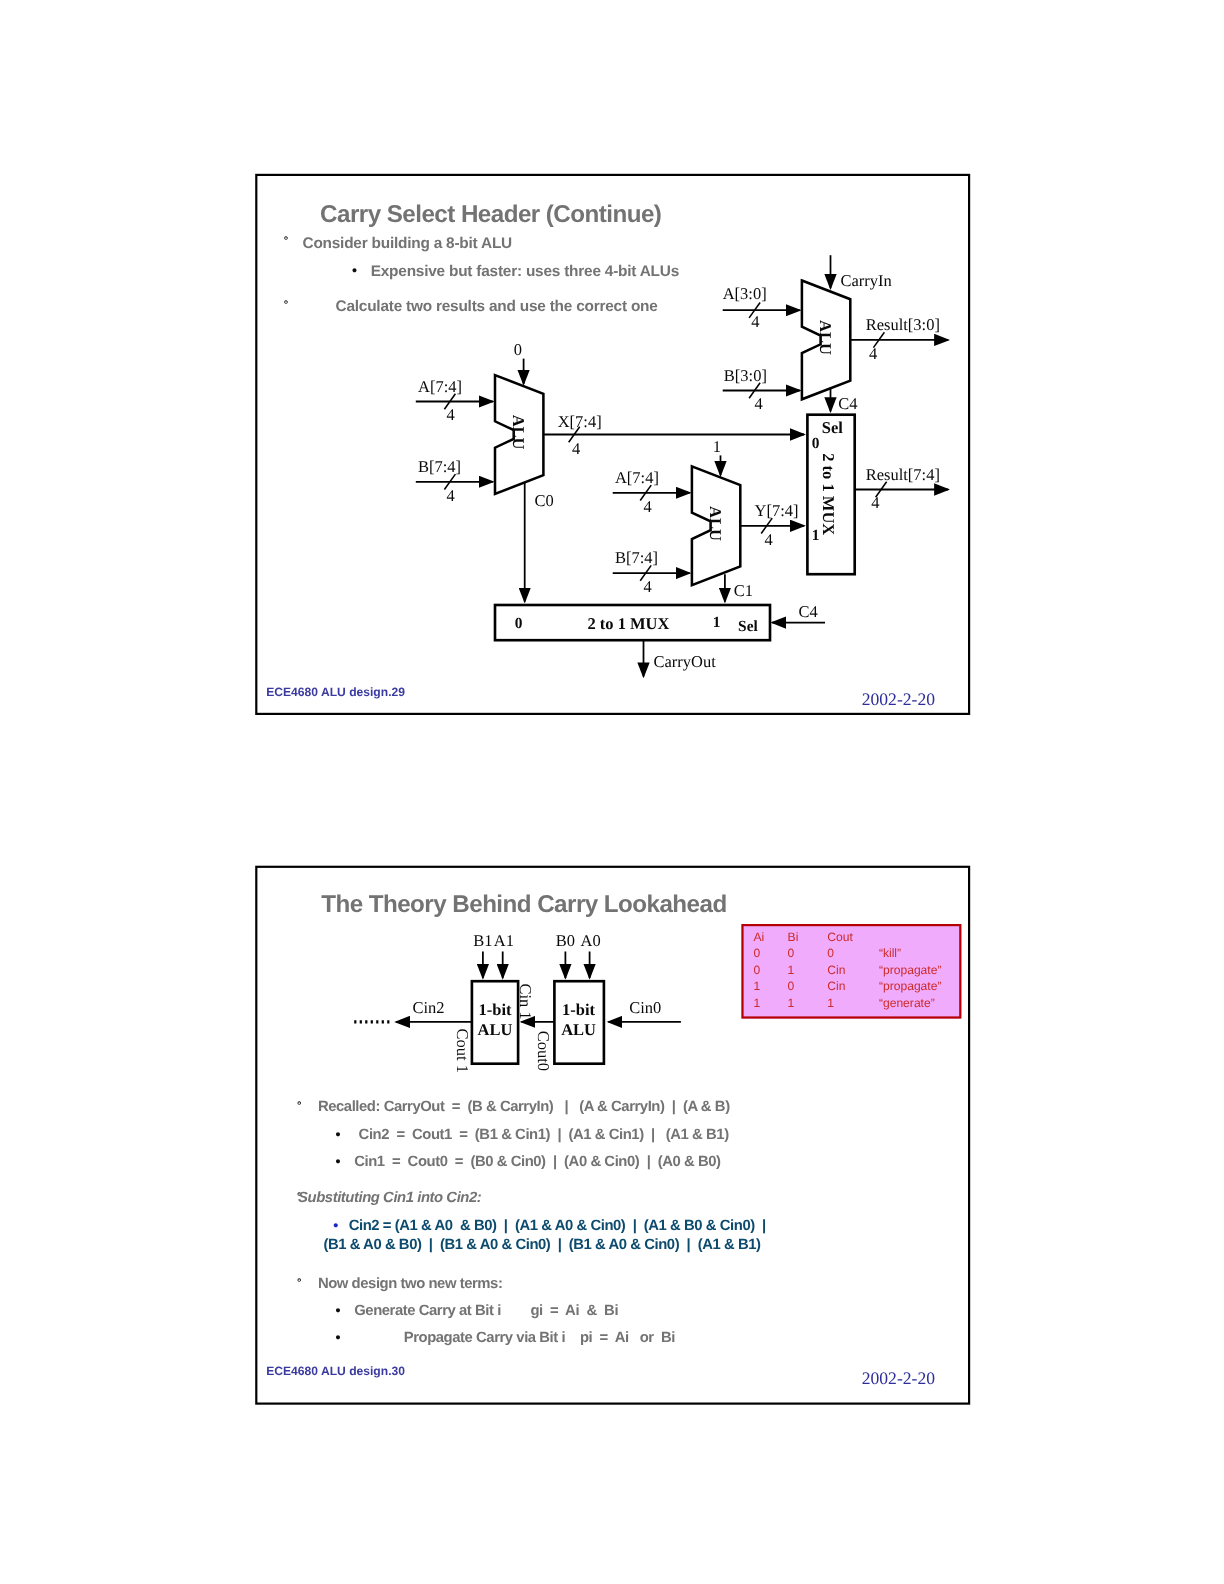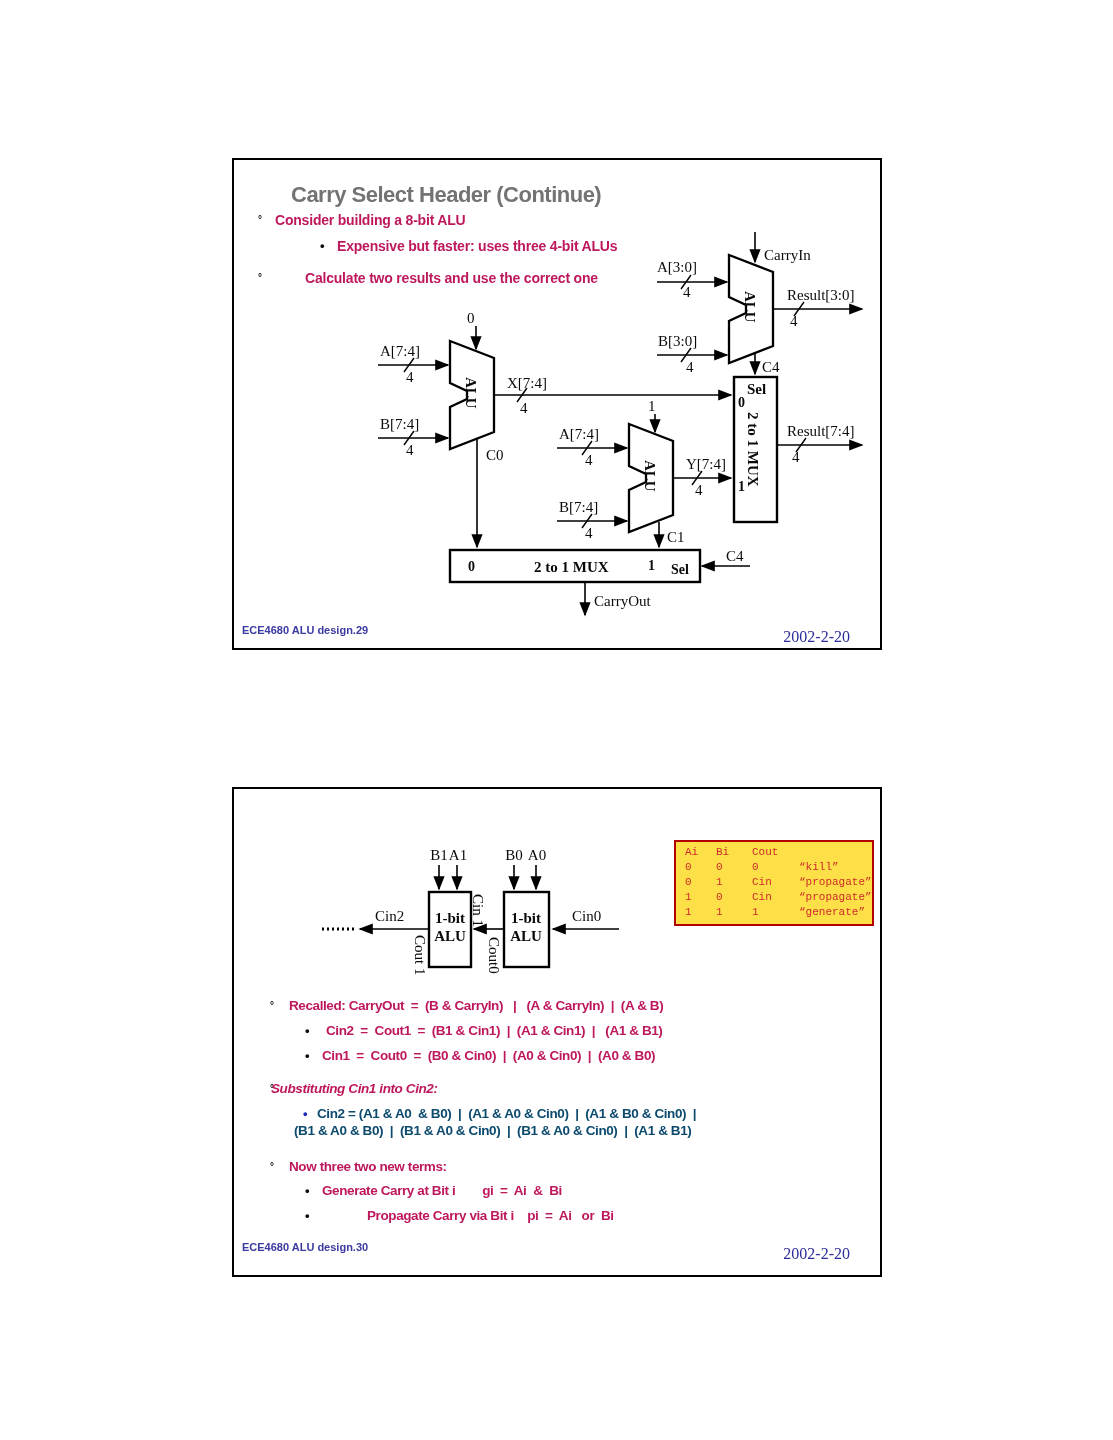--- a/index.html
+++ b/index.html
@@ -3,39 +3,39 @@
 <meta charset="utf-8">
 <style>
   html,body{margin:0;padding:0;}
   body{width:1113px;height:1440px;background:#ffffff;position:relative;
        font-family:"Liberation Sans",sans-serif;overflow:hidden;}
   .slide{position:absolute;left:232px;width:646px;border:2px solid #000;background:#fff;}
   #slide1{top:158px;height:488px;}
   #slide2{top:787px;height:486px;}
   .abs{position:absolute;white-space:pre;}
   .title{font-weight:bold;color:#737373;font-size:22px;letter-spacing:-0.5px;}
-  .b{font-weight:bold;color:#be185d;font-size:14px;letter-spacing:-0.2px;}
+  .b{font-weight:bold;color:#737373;font-size:14px;letter-spacing:-0.2px;}
   .f13{font-size:13.5px;letter-spacing:-0.4px;}
   .blue{color:#0c4a6e;}
   .deg{font-weight:bold;color:#0e0e0e;font-size:10px;}
   .dot{font-weight:bold;color:#0e0e0e;font-size:13px;}
   .dotblue{color:#1b25c3;}
   .footL{left:8px;font-size:11px;font-weight:bold;color:#3a3aa0;}
   .footR{right:30px;font-family:"Liberation Serif",serif;color:#2d2d9b;font-size:16px;}
   svg{position:absolute;left:0;top:0;}
   .w{stroke:#000;stroke-width:1.6;fill:none;}
   .sl{stroke:#000;stroke-width:1.4;}
   .shape{fill:none;stroke:#000;stroke-width:2.3;}
   .box{fill:none;stroke:#000;stroke-width:2.4;}
   text{font-family:"Liberation Serif",serif;font-size:15px;fill:#0a0a0a;}
   .tb{font-weight:bold;}
   .t14{font-size:14px;}
-  .tbl{position:absolute;left:440px;top:51px;width:200px;height:86px;background:#fde047;
+  .tbl{position:absolute;left:440px;top:51px;width:200px;height:86px;background:#f0abfc;
        border:2.5px solid #b40000;box-sizing:border-box;color:#cc2b2b;font-size:11px;
-       padding-top:3px;font-family:Liberation Mono, monospace;}
+       padding-top:3px;}
   .trow{display:flex;height:15px;line-height:15px;padding-left:9px;}
   .tc0{width:31px;}.tc1{width:36px;}.tc2{width:47px;}.tc3{flex:1;}
 </style>
 </head>
 <body>
 
 <div class="slide" id="slide1">
   <div class="abs title" style="left:57px;top:22px;">Carry Select Header (Continue)</div>
 
   <div class="abs deg" style="left:24px;top:54px;">°</div>
@@ -134,20 +134,21 @@
     <text x="492" y="401">C4</text>
     <line class="w" x1="351" y1="422" x2="351" y2="455" marker-end="url(#ar1)"></line>
     <text x="360" y="446">CarryOut</text>
   </svg>
 
   <div class="abs footL" style="top:464px;text-align:right;">ECE4680 ALU design.29</div>
   <div class="abs footR" style="top:468px;">2002-2-20</div>
 </div>
 
 <div class="slide" id="slide2">
+  <div class="abs title" style="left:58px;top:20px;">The Theory Behind Carry Lookahead</div>
 
   <svg width="646" height="486" viewBox="0 0 646 486">
     <defs>
       <marker id="ar2" markerWidth="9" markerHeight="7" refX="8" refY="3.5" orient="auto">
         <path d="M0,0 L9,3.5 L0,7 Z" fill="#000"></path>
       </marker>
     </defs>
     <rect class="box" x="195" y="103" width="42" height="75"></rect>
     <rect class="box" x="270" y="103" width="45" height="75"></rect>
     <text class="tb" x="216" y="134" text-anchor="middle">1-bit</text>
@@ -216,21 +217,21 @@
   <div class="abs dot" style="left:71px;top:259px;">•</div>
   <div class="abs b f13" style="left:88px;top:259px;">Cin1  =  Cout0  =  (B0 &amp; Cin0)  |  (A0 &amp; Cin0)  |  (A0 &amp; B0)</div>
 
   <div class="abs deg" style="left:36px;top:294px;">°</div>
   <div class="abs b f13" style="left:37px;top:292px;font-style:italic;">Substituting Cin1 into Cin2:</div>
   <div class="abs dot dotblue" style="left:69px;top:317px;">•</div>
   <div class="abs b f13 blue" style="left:83px;top:317px;">Cin2 = (A1 &amp; A0  &amp; B0)  |  (A1 &amp; A0 &amp; Cin0)  |  (A1 &amp; B0 &amp; Cin0)  |</div>
   <div class="abs b f13 blue" style="left:60px;top:334px;">(B1 &amp; A0 &amp; B0)  |  (B1 &amp; A0 &amp; Cin0)  |  (B1 &amp; A0 &amp; Cin0)  |  (A1 &amp; B1)</div>
 
   <div class="abs deg" style="left:36px;top:372px;">°</div>
-  <div class="abs b f13" style="left:55px;top:370px;">Now three two new terms:</div>
+  <div class="abs b f13" style="left:55px;top:370px;">Now design two new terms:</div>
   <div class="abs dot" style="left:71px;top:394px;">•</div>
   <div class="abs b f13" style="left:88px;top:394px;">Generate Carry at Bit i        gi  =  Ai  &amp;  Bi</div>
   <div class="abs dot" style="left:71px;top:419px;">•</div>
   <div class="abs b f13" style="left:88px;top:419px;padding-left:45px;">Propagate Carry via Bit i    pi  =  Ai   or  Bi</div>
 
   <div class="abs footL" style="top:452px;">ECE4680 ALU design.30</div>
   <div class="abs footR" style="top:456px;">2002-2-20</div>
 </div>
 
 </body></html>

